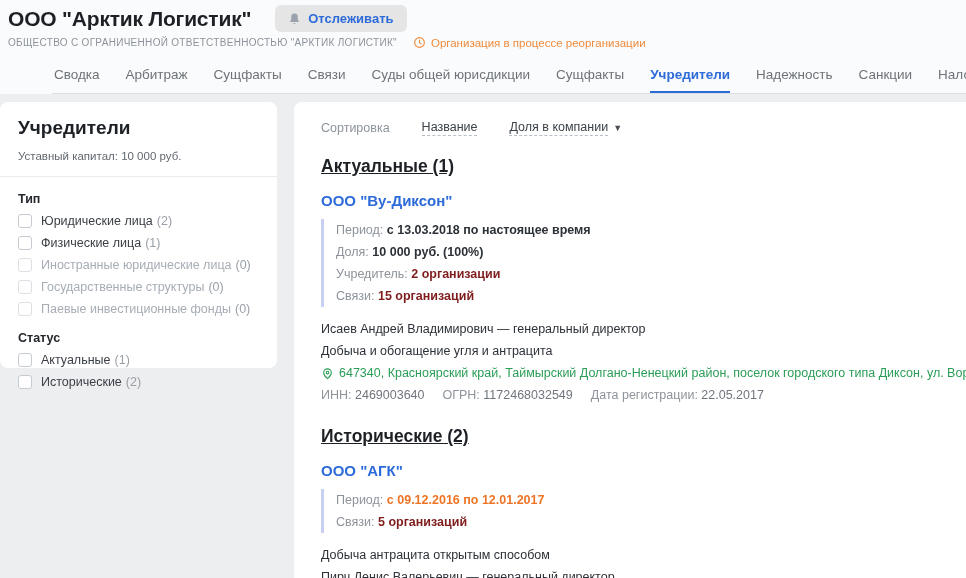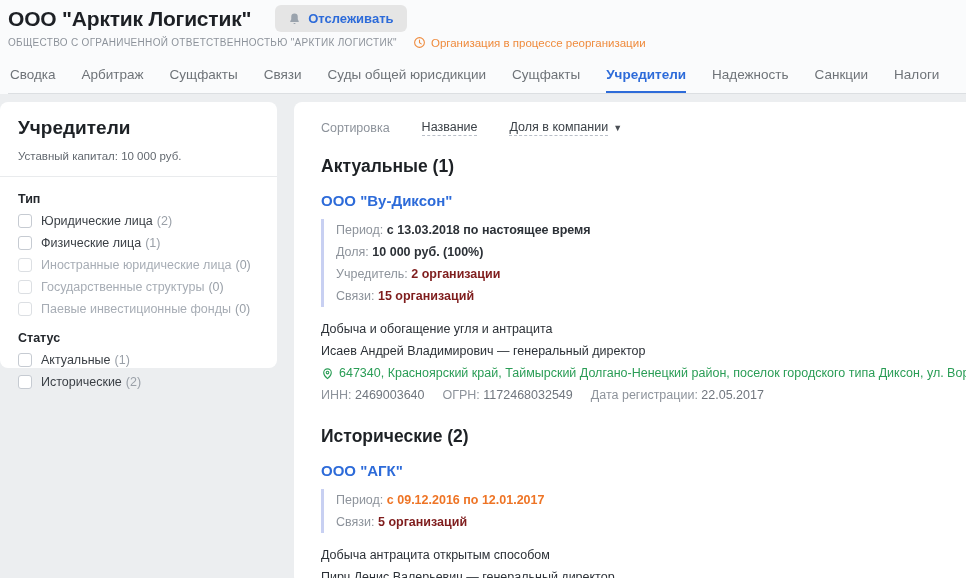--- a/index.html
+++ b/index.html
@@ -16,21 +16,21 @@
   .follow-btn { display:inline-flex; align-items:center; gap:7px; margin-left:24px;
     background:#e5e5e5; border:none; border-radius:6px; padding:6px 13px; cursor:pointer; }
   .follow-btn .bell { width:13px; height:14px; color:#9aa3ad; }
   .follow-btn .flabel { font-size:13px; font-weight:700; color:#2d6bd9; }
   .subtitle-row { display:flex; align-items:center; height:15px; margin-top:1px; white-space:nowrap; }
   .full-name { font-size:10px; color:#8d939b; letter-spacing:0.3px; }
   .warn { display:inline-flex; align-items:center; gap:5px; margin-left:16px; }
   .warn svg { width:13px; height:13px; color:#ef8b3d; }
   .warn-text { font-size:11.5px; color:#ef8b3d; }
   
-  .tabs { display:flex; margin-top:7px; padding-left:2px; border-bottom:1px solid #dcdfe2; white-space:nowrap; overflow:hidden; }
+  .tabs { display:flex; margin-top:7px; padding-left:2px; border-bottom:1px solid #dcdfe2; white-space:nowrap; overflow:hidden;margin-left:44px; }
   .tab { font-size:13.5px; color:#6e7378; padding:10px 0 11px; margin-right:26px; cursor:pointer; position:relative; flex:0 0 auto; }
   .tab.active { color:#2d6bd9; font-weight:700; }
   .tab.active::after { content:""; position:absolute; left:0; right:0; bottom:-1px; height:3px; background:#2d6bd9; }
   
   .content { display:flex; align-items:flex-start; gap:17px; padding-top:8px; height:490px; }
   .sidebar { width:277px; flex:0 0 277px; background:#fff; border-radius:8px; padding:15px 18px 20px; height:266px; }
   .sidebar-title { font-size:19px; font-weight:700; color:#1d2125; margin:0; }
   .capital { font-size:11.5px; color:#62686f; margin-top:11px; }
   .divider { height:1px; background:#e9ebed; margin:14px -18px 0; }
   .fgroup-title { font-size:12.5px; font-weight:700; color:#23272c; margin-top:15px; margin-bottom:3px; }
@@ -40,21 +40,21 @@
   .ccount { color:#9aa0a8; margin-left:4px; }
   .crow.disabled .clabel { color:#a7adb5; }
   .crow.disabled .cbox { border-color:#dcdfe3; }
   
   .main { flex:1 1 auto; background:#fff; border-radius:8px 0 0 8px; padding:18px 10px 0 27px; height:482px; overflow:hidden; }
   .sort-bar { display:flex; align-items:center; gap:32px; font-size:12.5px; }
   .sort-label { color:#8d939b;text-align:center; }
   .sort-opt { color:#3c4248; cursor:pointer; display:inline-flex; align-items:center; }
   .opt-text { border-bottom:1px dashed #b9bfc8; padding-bottom:1px; }
   .caret { font-size:9px; color:#4a4f55; margin-left:5px; }
-  .sec-h { font-size:17.5px; font-weight:700; color:#1d2125; margin:20px 0 15px; }
+  .sec-h { font-size:17.5px; font-weight:700; color:#1d2125; margin:20px 0 15px;text-decoration:underline; }
   .entry { margin-bottom:20px; }
   .name-row { display:flex; align-items:center; gap:10px; }
   .ename { font-size:15px; font-weight:700; color:#2d6bd9; text-decoration:none; cursor:pointer; }
   .details { margin:10px 0 11px; border-left:3px solid #c8d0f2; padding-left:12px; }
   .drow { font-size:12.5px; line-height:22px; white-space:nowrap; }
   .dlabel { color:#8d939b; }
   .dval.bold { color:#2c3137; font-weight:700;margin-top:16px; }
   .dval.link { color:#7f1d1d; font-weight:700; cursor:pointer; }
   .dval.orange { color:#ee7425; font-weight:700; }
   .dline { font-size:12.5px; line-height:22px; color:#2c3137; white-space:nowrap; }
@@ -168,22 +168,22 @@
         <article class="entry">
           <div class="name-row">
             <a class="ename">ООО "Ву-Диксон"</a>
           </div>
           <div class="details">
             <div class="drow"><span class="dlabel">Период: </span><span class="dval bold">с 13.03.2018 по настоящее время</span></div>
             <div class="drow"><span class="dlabel">Доля: </span><span class="dval bold">10 000 руб. (100%)</span></div>
             <div class="drow"><span class="dlabel">Учредитель: </span><span class="dval link">2 организации</span></div>
             <div class="drow"><span class="dlabel">Связи: </span><span class="dval link">15 организаций</span></div>
           </div>
+          <div class="dline">Исаев Андрей Владимирович — генеральный директор</div>
           <div class="dline">Добыча и обогащение угля и антрацита</div>
-          <div class="dline">Исаев Андрей Владимирович — генеральный директор</div>
           <div class="address">
             <svg viewBox="0 0 24 24" fill="none" stroke="currentColor" stroke-width="2">
               <path d="M12 21.5s-7-5.6-7-11a7 7 0 0 1 14 0c0 5.4-7 11-7 11z"></path>
               <circle cx="12" cy="10.3" r="2.4"></circle>
             </svg>
             <span>647340, Красноярский край, Таймырский Долгано-Ненецкий район, поселок городского типа Диксон, ул. Воронина, д. 2а</span>
           </div>
           <div class="reg"><span class="reg-pair"><span class="rlabel">ИНН: </span><span class="rvalue">2469003640</span></span><span class="reg-pair"><span class="rlabel">ОГРН: </span><span class="rvalue">1172468032549</span></span><span class="reg-pair"><span class="rlabel">Дата регистрации: </span><span class="rvalue">22.05.2017</span></span></div>
         </article>
         <h3 class="sec-h">Исторические (2)</h3>

